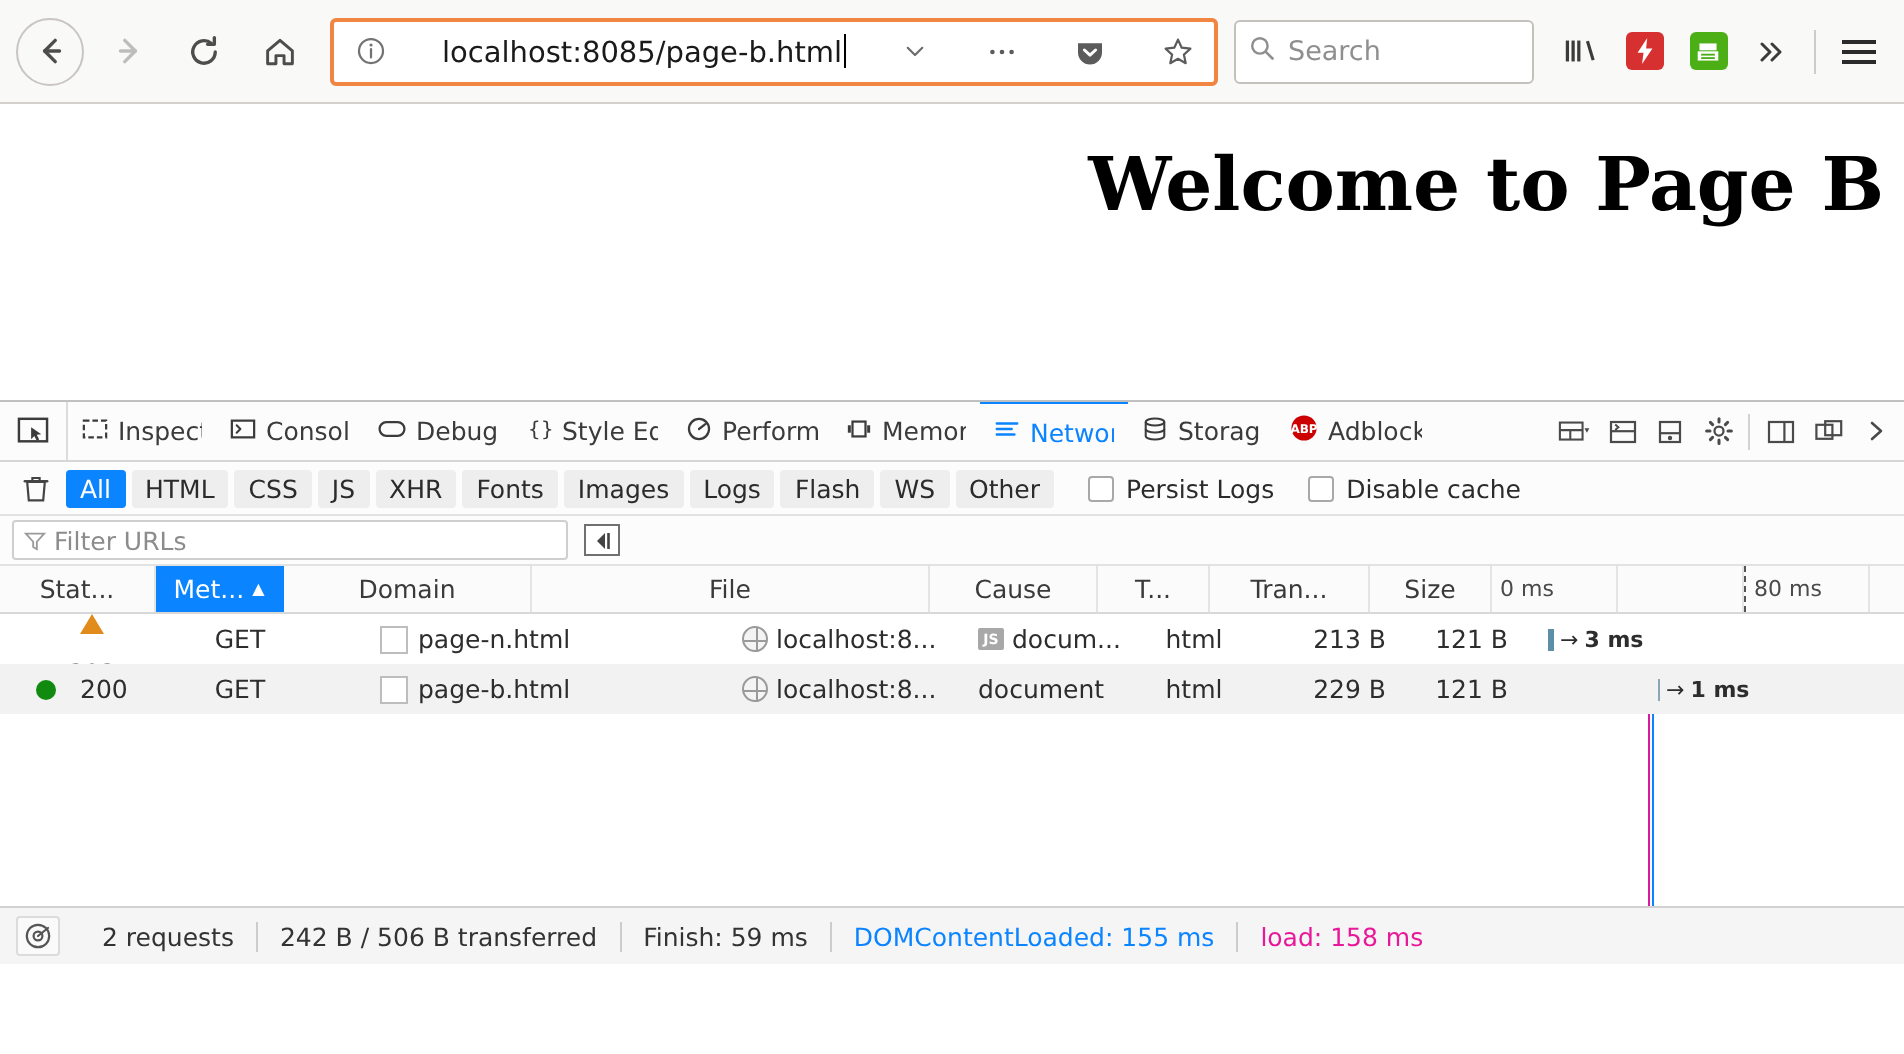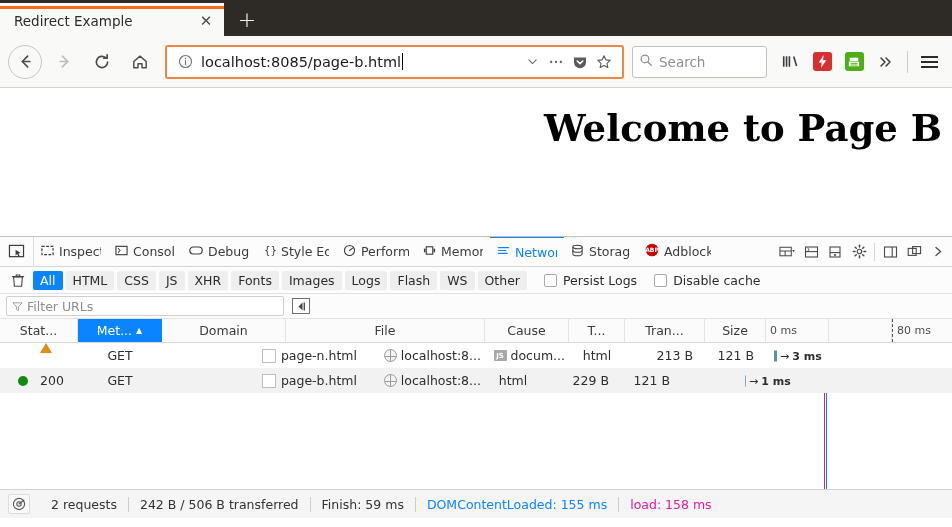--- a/index.html
+++ b/index.html
@@ -101,20 +101,21 @@
     flex: 1;
     height: 34px;
     margin: 0 8px 0 6px;
     background: #ffffff;
     border: 2px solid #f08641;
     border-radius: 3px;
     display: flex;
     align-items: center;
     padding: 0 6px 0 8px;
     min-width: 0;
+    gap: 20px;
   }
   .url-info {
     width: 20px; height: 20px;
     display: flex; align-items: center; justify-content: center;
     color: #737373;
     flex: none;
   }
   .url-text {
     flex: 1;
     font-size: 14.5px;
@@ -134,21 +135,21 @@
     margin-left: 1px;
   }
   .url-icon {
     width: 24px; height: 24px;
     display: flex; align-items: center; justify-content: center;
     color: #5b5b5b;
     flex: none;
   }
 
   .searchbar {
-    width: 135px;
+    width: 150px;
     height: 32px;
     background: #ffffff;
     border: 1px solid #c4c0bc;
     border-radius: 3px;
     display: flex;
     align-items: center;
     padding: 0 6px;
     margin-right: 8px;
   }
   .search-ph {
@@ -334,21 +335,20 @@
     font-size: 12.5px;
     color: #2d2d2d;
   }
   .net-row.alt { background: #f2f2f2; }
   .nc {
     display: flex; align-items: center;
     flex: none;
     padding: 0 4px;
     white-space: nowrap;
     overflow: hidden;
-    justify-content: flex-end;
   }
   .nc.center { justify-content: center; }
   .nc.right { justify-content: flex-end; padding-right: 12px; }
 
   .tri-warn {
     width: 0; height: 0;
     border-left: 6px solid transparent;
     border-right: 6px solid transparent;
     border-bottom: 10px solid #e08b1a;
   }
@@ -456,29 +456,20 @@
   .sb-item { padding: 0 11px; }
   .sb-sep { width: 1px; height: 15px; background: #cccccc; }
   .sb-item.blue { color: #0a84ff; }
   .sb-item.pink { color: #e8189a; }
 </style>
 </head>
 <body>
 
 <div class="browser-chrome">
 
-  <div class="tabstrip">
-    <div class="tab-active">
-      <span class="tab-title">Redirect Example</span>
-      <span class="tab-close">✕</span>
-    </div>
-    <div class="tab-rest">
-      <span class="newtab-btn">+</span>
-    </div>
-  </div>
 
   <div class="navbar">
     <div class="nav-btn back">
       <svg width="17" height="17" viewBox="0 0 16 16">
           <path d="M10 3 L5 8 L10 13" fill="none" stroke="#4d4d4d" stroke-width="1.6" stroke-linecap="round" stroke-linejoin="round"></path>
           <path d="M5 8 H12" stroke="#4d4d4d" stroke-width="1.6" stroke-linecap="round"></path>
         </svg>
     </div>
     <div class="nav-btn fwd">
       <svg width="17" height="17" viewBox="0 0 16 16">
@@ -763,21 +754,21 @@
           <path d="M7.5 1.5 L3.5 5.5 L7.5 9.5 Z" fill="#444"></path>
           <rect x="8.6" y="1.5" width="1.3" height="8" fill="#444"></rect>
         </svg>
     </span>
   </div>
 
   <div class="net-table">
 
     <div class="net-head">
       <div class="nh" style="width:78px;">Stat...</div>
-      <div class="nh sorted" style="width:84px;">
+      <div class="nh sorted" style="width:64px;">
         <span>Met...</span>
         <span class="caret">▲</span>
       </div>
       <div class="nh" style="width:124px;">Domain</div>
       <div class="nh" style="width:199px;">File</div>
       <div class="nh" style="width:84px;">Cause</div>
       <div class="nh" style="width:56px;">T...</div>
       <div class="nh" style="width:80px;">Tran...</div>
       <div class="nh" style="width:61px;">Size</div>
       <div class="tl-head">
@@ -826,20 +817,21 @@
       </div>
       <div class="nc center" style="width:84px;">GET</div>
       <div class="nc" style="width:199px; padding-left:28px;">
         <span class="file-box"></span>
         <span>page-b.html</span>
       </div>
       <div class="nc" style="width:124px; padding-left:10px;">
         <span class="globe"></span>
         <span>localhost:8...</span>
       </div>
+      <div class="nc" style="width:84px;">document</div>
       <div class="nc center" style="width:56px;">html</div>
       <div class="nc right" style="width:80px;">229 B</div>
       <div class="nc right" style="width:61px;">121 B</div>
       <div class="tl-cell">
         <span class="tl-bar" style="left:63px;">
           <span class="stick thin"></span>
           <span class="arr">→</span>
           <span>1 ms</span>
         </span>
 

